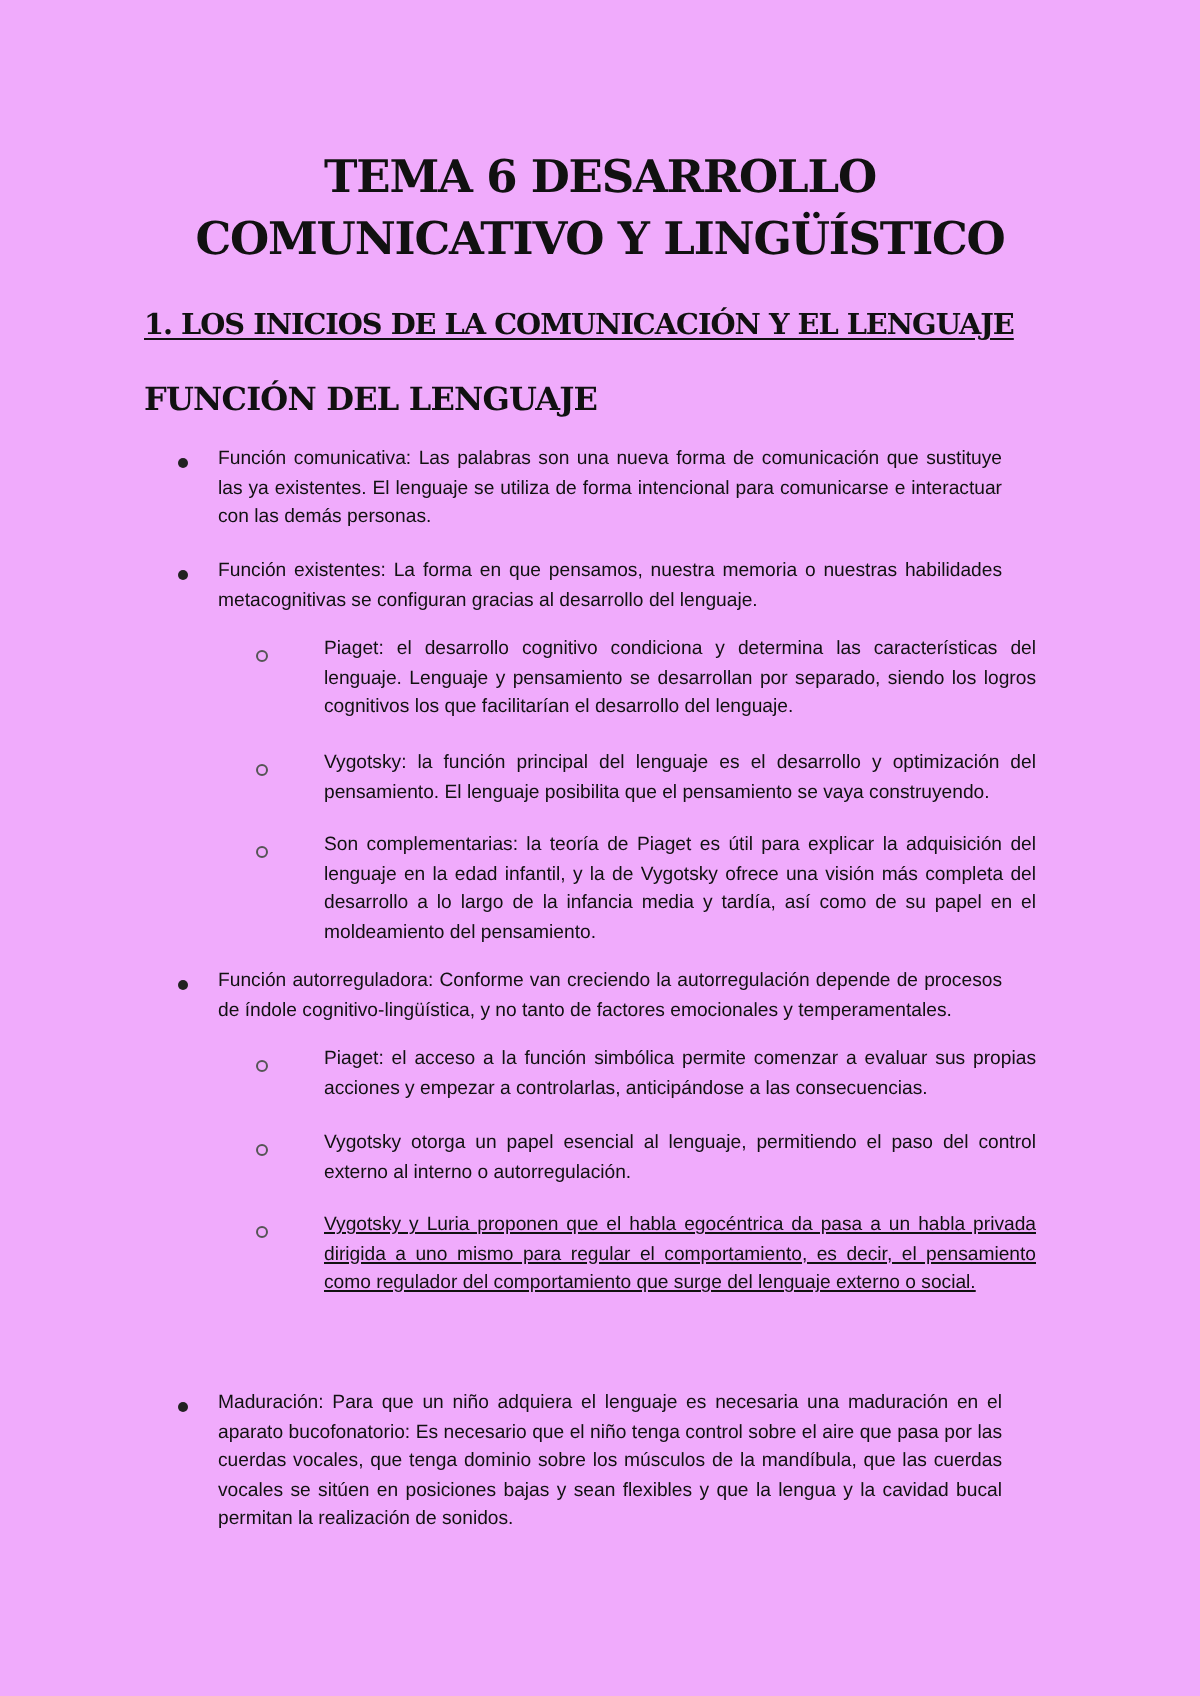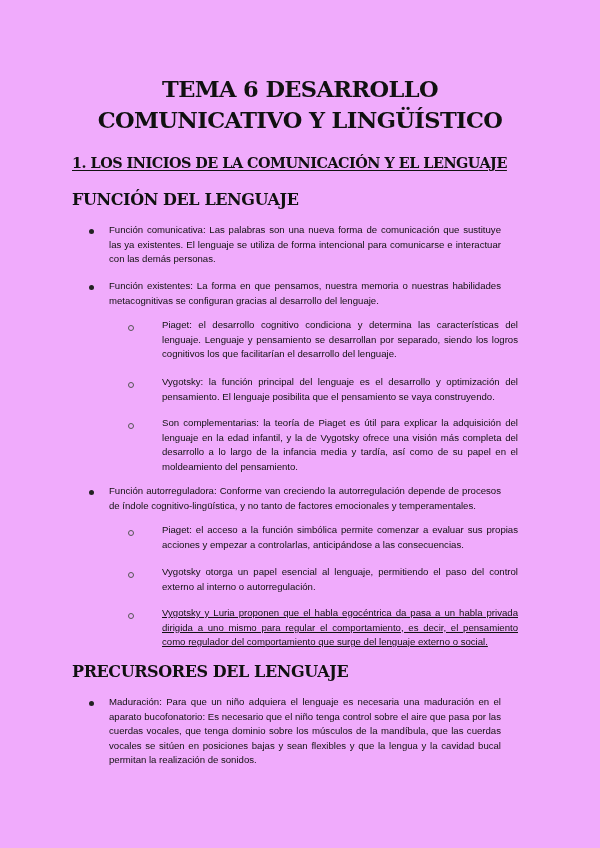--- a/index.html
+++ b/index.html
@@ -69,18 +69,17 @@
 
   <div class="bullet circle" style="left:128px; top:530px;"></div>
   <div class="item l2" style="top:523px;">Piaget: el acceso a la función simbólica permite comenzar a evaluar sus propias acciones y empezar a controlarlas, anticipándose a las consecuencias.</div>
 
   <div class="bullet circle" style="left:128px; top:572px;"></div>
   <div class="item l2" style="top:565px;">Vygotsky otorga un papel esencial al lenguaje, permitiendo el paso del control externo al interno o autorregulación.</div>
 
   <div class="bullet circle" style="left:128px; top:613px;"></div>
   <div class="item l2" style="top:606px;text-decoration:underline;">Vygotsky y Luria proponen que el habla egocéntrica da pasa a un habla privada dirigida a uno mismo para regular el comportamiento, es decir, el pensamiento como regulador del comportamiento que surge del lenguaje externo o social.</div>
 
-  <div class="h2" style="top:664px;">PRECURSORES DEL LENGUAJE</div>
 
   <div class="bullet disc" style="left:89px; top:701px;"></div>
   <div class="item l1" style="top:695px;">Maduración: Para que un niño adquiera el lenguaje es necesaria una maduración en el aparato bucofonatorio: Es necesario que el niño tenga control sobre el aire que pasa por las cuerdas vocales, que tenga dominio sobre los músculos de la mandíbula, que las cuerdas vocales se sitúen en posiciones bajas y sean flexibles y que la lengua y la cavidad bucal permitan la realización de sonidos.</div>
 
 </div>
 
 </body></html>

